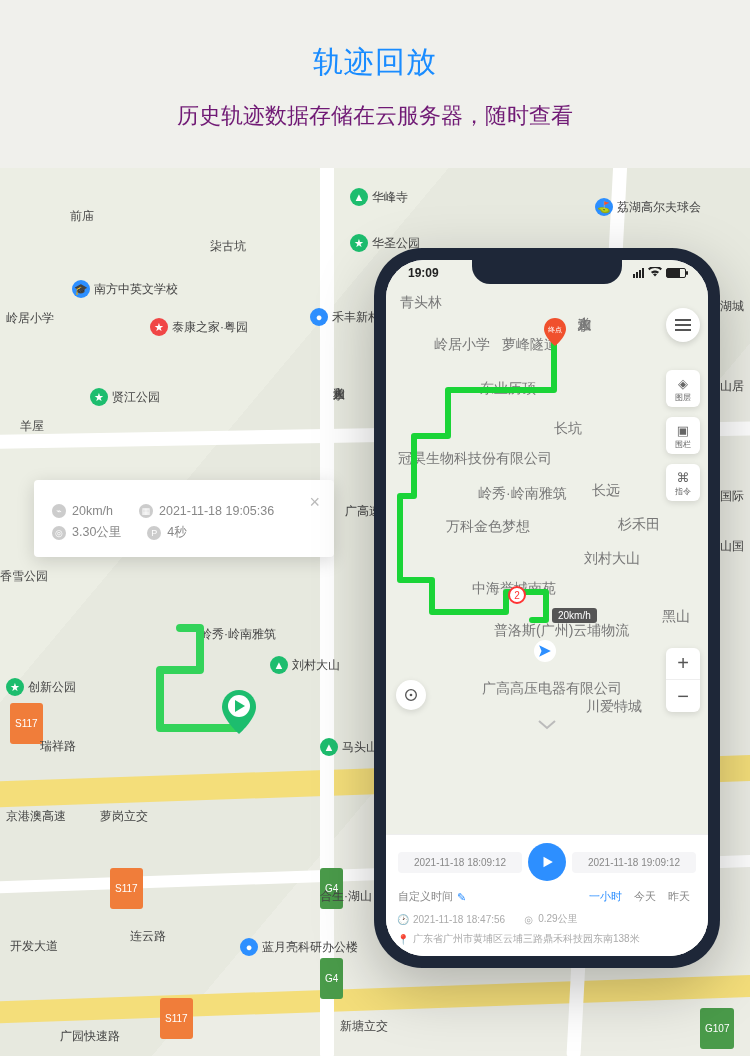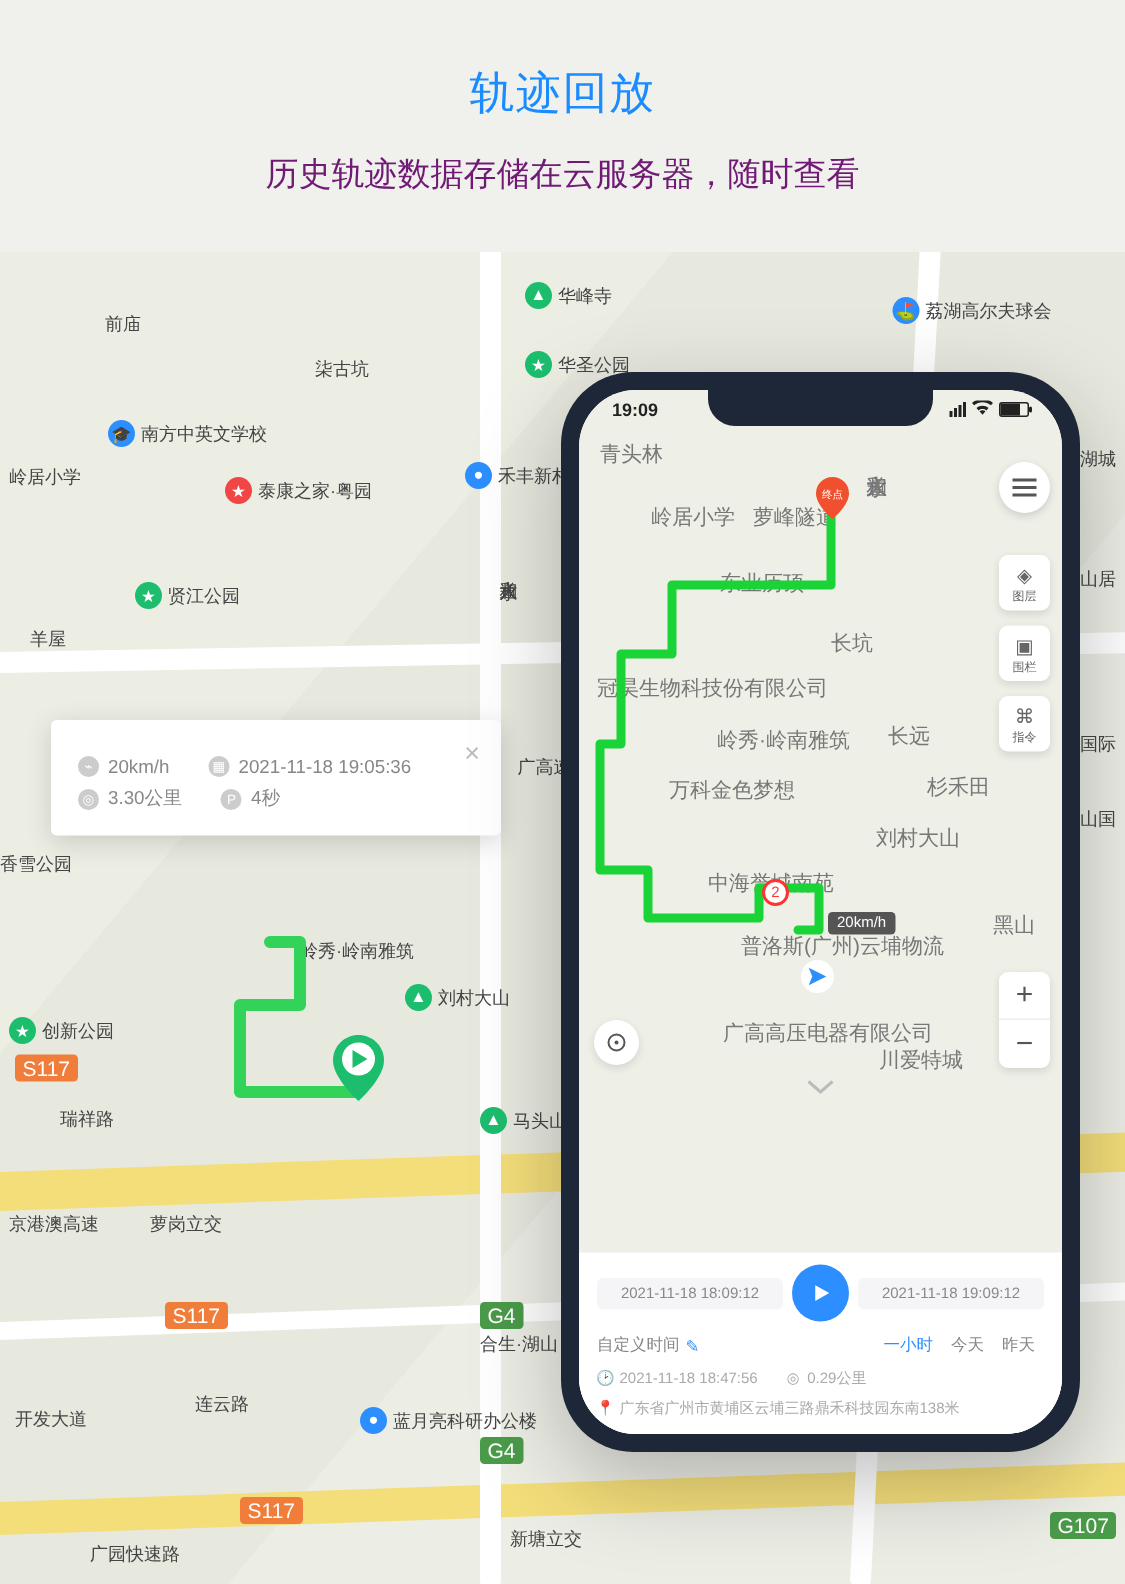--- a/index.html
+++ b/index.html
@@ -14,21 +14,21 @@
 .bgmap{position:absolute;left:0;right:0;top:168px;bottom:0;background:
  linear-gradient(130deg,#eceee4 0 30%,#e7e9df 30% 60%,#ecede5 60% 100%);
  overflow:hidden}
 .road{position:absolute;background:#fff;border-radius:4px}
 .road.r1{left:-10px;top:260px;width:780px;height:14px;transform:rotate(-1deg)}
 .road.r2{left:-10px;top:700px;width:780px;height:12px;transform:rotate(-2deg)}
 .road.r3{left:-10px;top:600px;width:780px;height:26px;transform:rotate(-2deg);background:#f4de7a}
 .road.r4{left:-10px;top:820px;width:780px;height:22px;background:#f4de7a;transform:rotate(-2deg)}
 .road.r5{left:320px;top:-10px;width:14px;height:900px}
 .road.r6{left:590px;top:-10px;width:14px;height:900px;transform:rotate(3deg)}
-.hwy-tag{position:absolute;background:#f07d3a;color:#fff;font-size:14px;padding:1px 5px;border-radius:3px}
+.hwy-tag{position:absolute;background:#f07d3a;color:#fff;font-size:10px;padding:15px 5px;border-radius:3px}
 .poi{position:absolute;display:flex;align-items:center;gap:4px;font-size:12px;color:#444;white-space:nowrap}
 .poi .dot{width:18px;height:18px;border-radius:50%;display:flex;align-items:center;justify-content:center;color:#fff;font-size:11px}
 .poi .blue{background:#2d8fff}
 .poi .green{background:#1dbd6e}
 .poi .red{background:#f04646}
 .bg-track{position:absolute;stroke:#33d35a;stroke-width:8;fill:none;stroke-linejoin:round;stroke-linecap:round}
 .play-pin{position:absolute;width:34px;height:44px}
 .play-pin svg{width:34px;height:44px}
 
 

